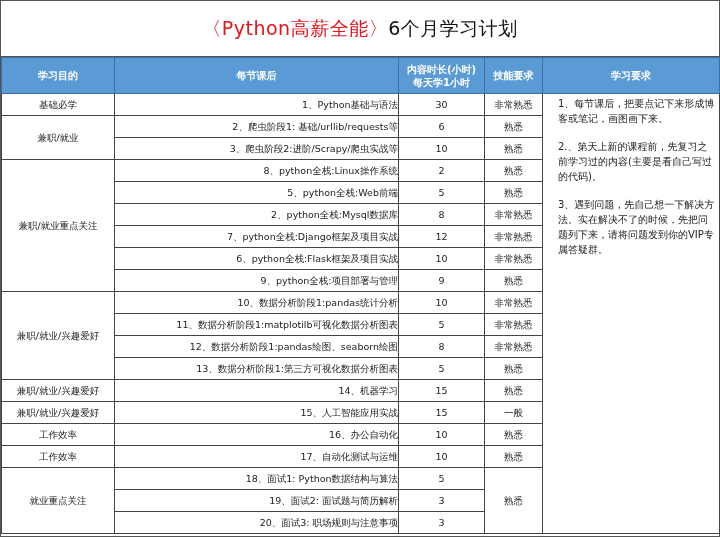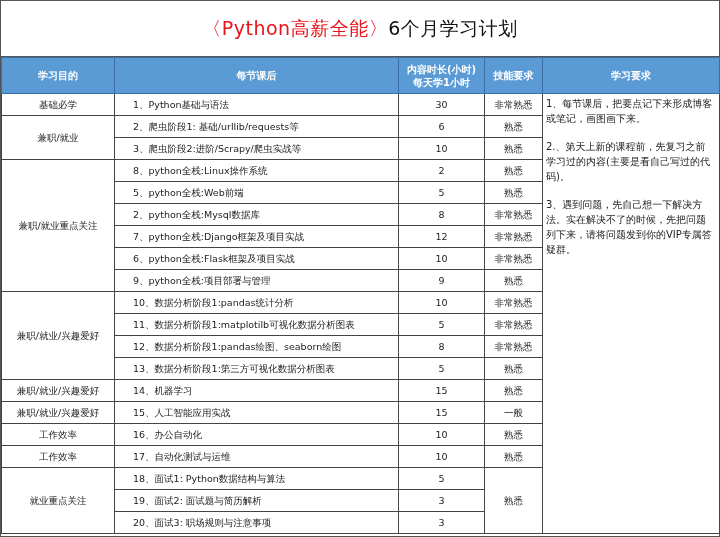--- a/index.html
+++ b/index.html
@@ -11,23 +11,23 @@
     }
     .title .red { color: #e8141b; }
     table { border-collapse: collapse; table-layout: fixed; width: 718px; }
     th, td { border: 1px solid #444; padding: 0; font-size: 9.5px; color: #222; line-height: 13px; }
     thead th {
       background: #5b9bd5; color: #ffffff; font-weight: bold; height: 35px; text-align: center; font-size: 10px;
       border-color: #3a6ea5;
     }
     tbody td { height: 21px; }
     td.c { text-align: center; }
-    td.l { text-align: left; padding-left: 18px; white-space: nowrap; overflow: hidden; }
+    td.l { text-align: right; padding-left: 18px; white-space: nowrap; overflow: hidden; }
     td.req { vertical-align: top; text-align: left; padding: 2px 4px 0 3px; font-size: 10px; line-height: 15px; }
-    td.req p { margin: 0 0 13px 0; }
+    td.req p { margin: 0 0 13px 12px; }
   </style>
 </head>
 <body>
 
 <div class="sheet">
   <div class="title">
     <span class="red">〈Python高薪全能〉</span>
       <span> 6个月学习计划</span>
   </div>
 

